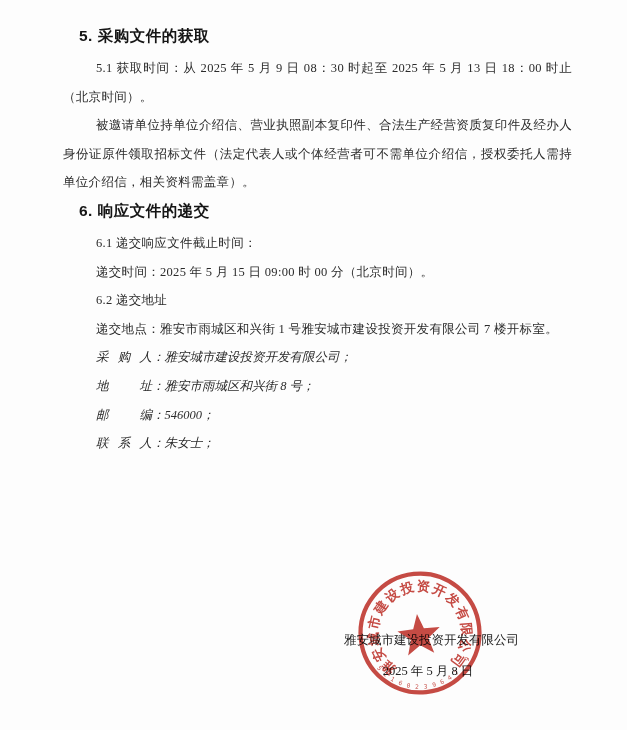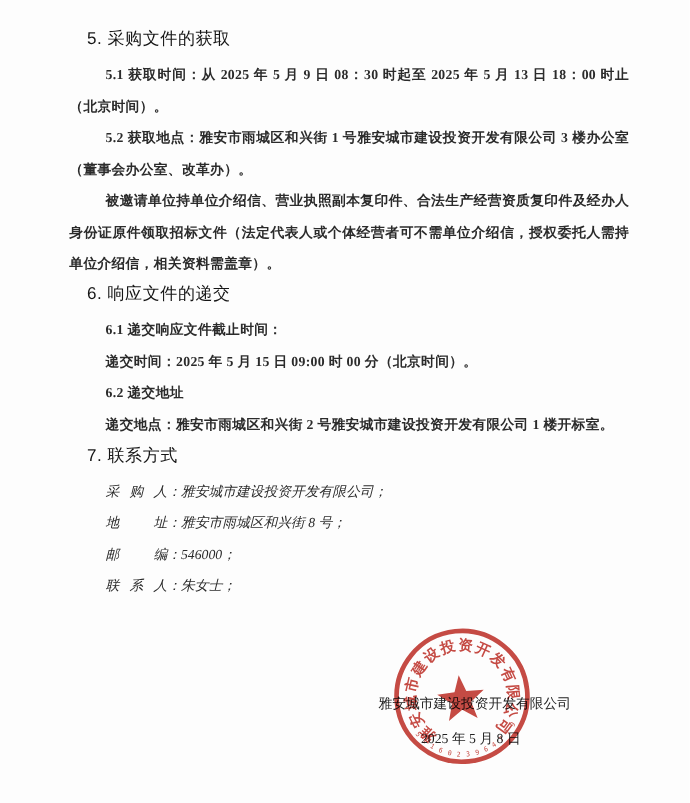--- a/index.html
+++ b/index.html
@@ -13,35 +13,34 @@
   .page {
     position: relative;
     width: 627px; height: 730px;
     background: #fdfdfd;
     box-sizing: border-box;
     padding: 26px 55px 0 63px;
   }
   h2.sec-heading {
     font-family: "Liberation Sans", "DejaVu Sans", sans-serif;
     font-size: 15.5px;
-    font-weight: normal;
+    font-weight: bold;
     color: #151515;
     margin: 0 0 8px 16px;
     line-height: 20px;
     letter-spacing: 0.5px;
   }
   section[data-name="section-6"] h2.sec-heading,
   section[data-name="section-7"] h2.sec-heading { margin-top: 4px; }
   p.body-line {
     margin: 0;
     font-size: 12.5px;
     line-height: 28.6px;
     text-align: justify;
     letter-spacing: 0.3px;
-    font-weight: bold;
   }
   p.ind { text-indent: 33px; }
   .contact-row { margin: 0; font-size: 12.5px; line-height: 28.6px; padding-left: 33px; font-style: italic; }
   .c-label {
     display: inline-block;
     width: 56px;
     text-align: justify;
     text-align-last: justify;
     vertical-align: bottom;
   }
@@ -80,34 +79,32 @@
   }
 </style>
 </head>
 <body>
 
 <div class="page" data-name="document-page">
 
   <section data-name="section-5">
     <h2 class="sec-heading" data-name="section-5-heading">5. 采购文件的获取</h2>
     <p class="body-line ind" data-name="obtain-time-paragraph">5.1 获取时间：从 2025 年 5 月 9 日 08：30 时起至 2025 年 5 月 13 日 18：00 时止（北京时间）。</p>
-    <p class="body-line ind" data-name="obtain-location-paragraph">5.2 获取地点：雅安市雨城区和兴街 1 号雅安城市建设投资开发有限公司 3 楼办公室（董事会办公室、改革办）。</p>
     <p class="body-line ind" data-name="invitation-requirements-paragraph">被邀请单位持单位介绍信、营业执照副本复印件、合法生产经营资质复印件及经办人身份证原件领取招标文件（法定代表人或个体经营者可不需单位介绍信，授权委托人需持单位介绍信，相关资料需盖章）。</p>
   </section>
 
   <section data-name="section-6">
     <h2 class="sec-heading" data-name="section-6-heading">6. 响应文件的递交</h2>
     <p class="body-line ind" data-name="deadline-label">6.1 递交响应文件截止时间：</p>
     <p class="body-line ind" data-name="deadline-time-paragraph">递交时间：2025 年 5 月 15 日 09:00 时 00 分（北京时间）。</p>
     <p class="body-line ind" data-name="submit-address-label">6.2 递交地址</p>
-    <p class="body-line ind" data-name="submit-address-paragraph">递交地点：雅安市雨城区和兴街 2 号雅安城市建设投资开发有限公司 1 楼开标室。</p>
+    <p class="body-line ind" data-name="submit-address-paragraph">递交地点：雅安市雨城区和兴街 1 号雅安城市建设投资开发有限公司 7 楼开标室。</p>
   </section>
 
   <section data-name="section-7">
-    <h2 class="sec-heading" data-name="section-7-heading">7. 联系方式</h2>
     <p class="contact-row" data-name="contact-row-purchaser"><span class="c-label" data-name="contact-label">采购人</span><span data-name="contact-value">：雅安城市建设投资开发有限公司；</span></p>
     <p class="contact-row" data-name="contact-row-address"><span class="c-label" data-name="contact-label">地址</span><span data-name="contact-value">：雅安市雨城区和兴街 8 号；</span></p>
     <p class="contact-row" data-name="contact-row-postcode"><span class="c-label" data-name="contact-label">邮编</span><span data-name="contact-value">：546000；</span></p>
     <p class="contact-row" data-name="contact-row-person"><span class="c-label" data-name="contact-label">联系人</span><span data-name="contact-value">：朱女士；</span></p>
   </section>
 
   <div class="signature" data-name="signature-block">
     <div class="sig-company" data-name="signature-company">雅安城市建设投资开发有限公司</div>
     <div class="sig-date" data-name="signature-date">2025 年 5 月 8 日</div>
   </div>

